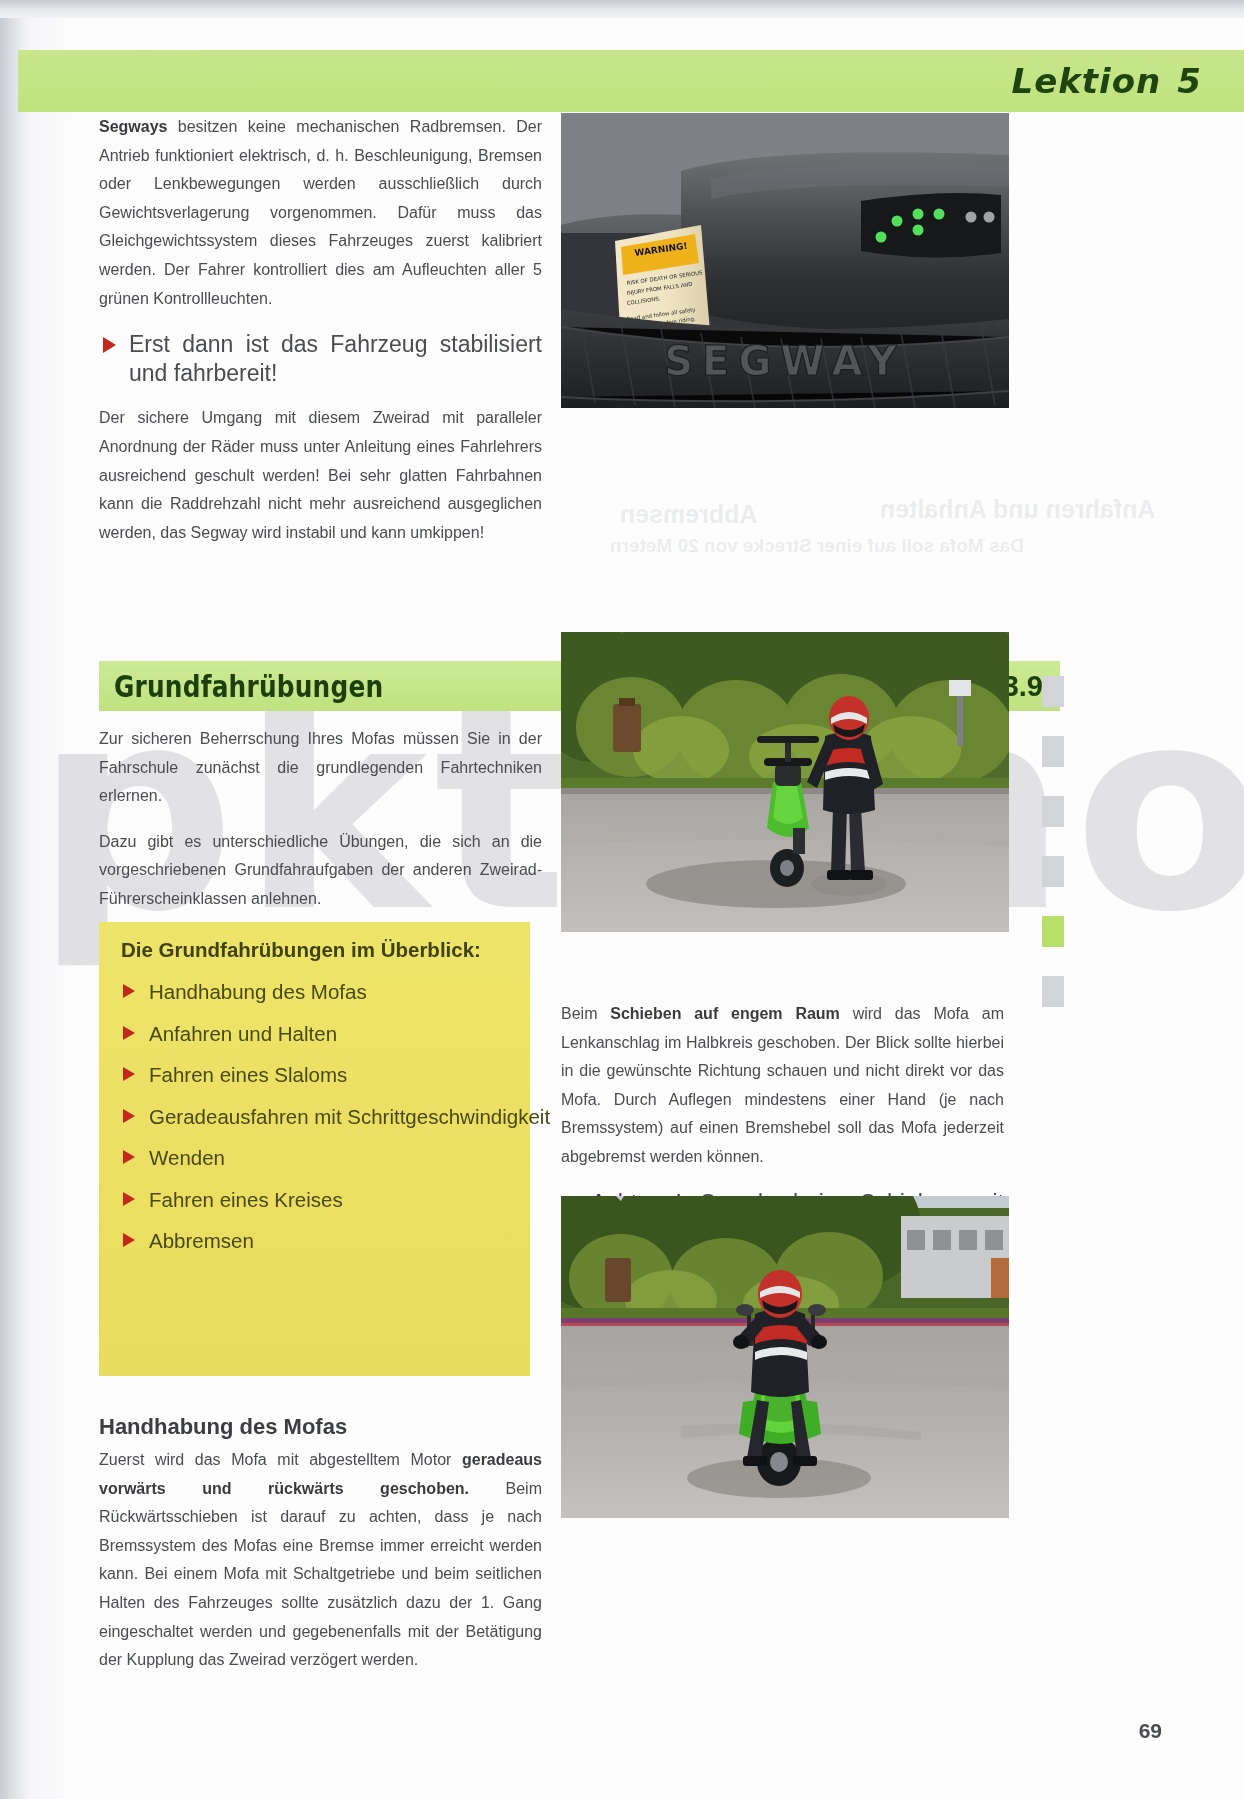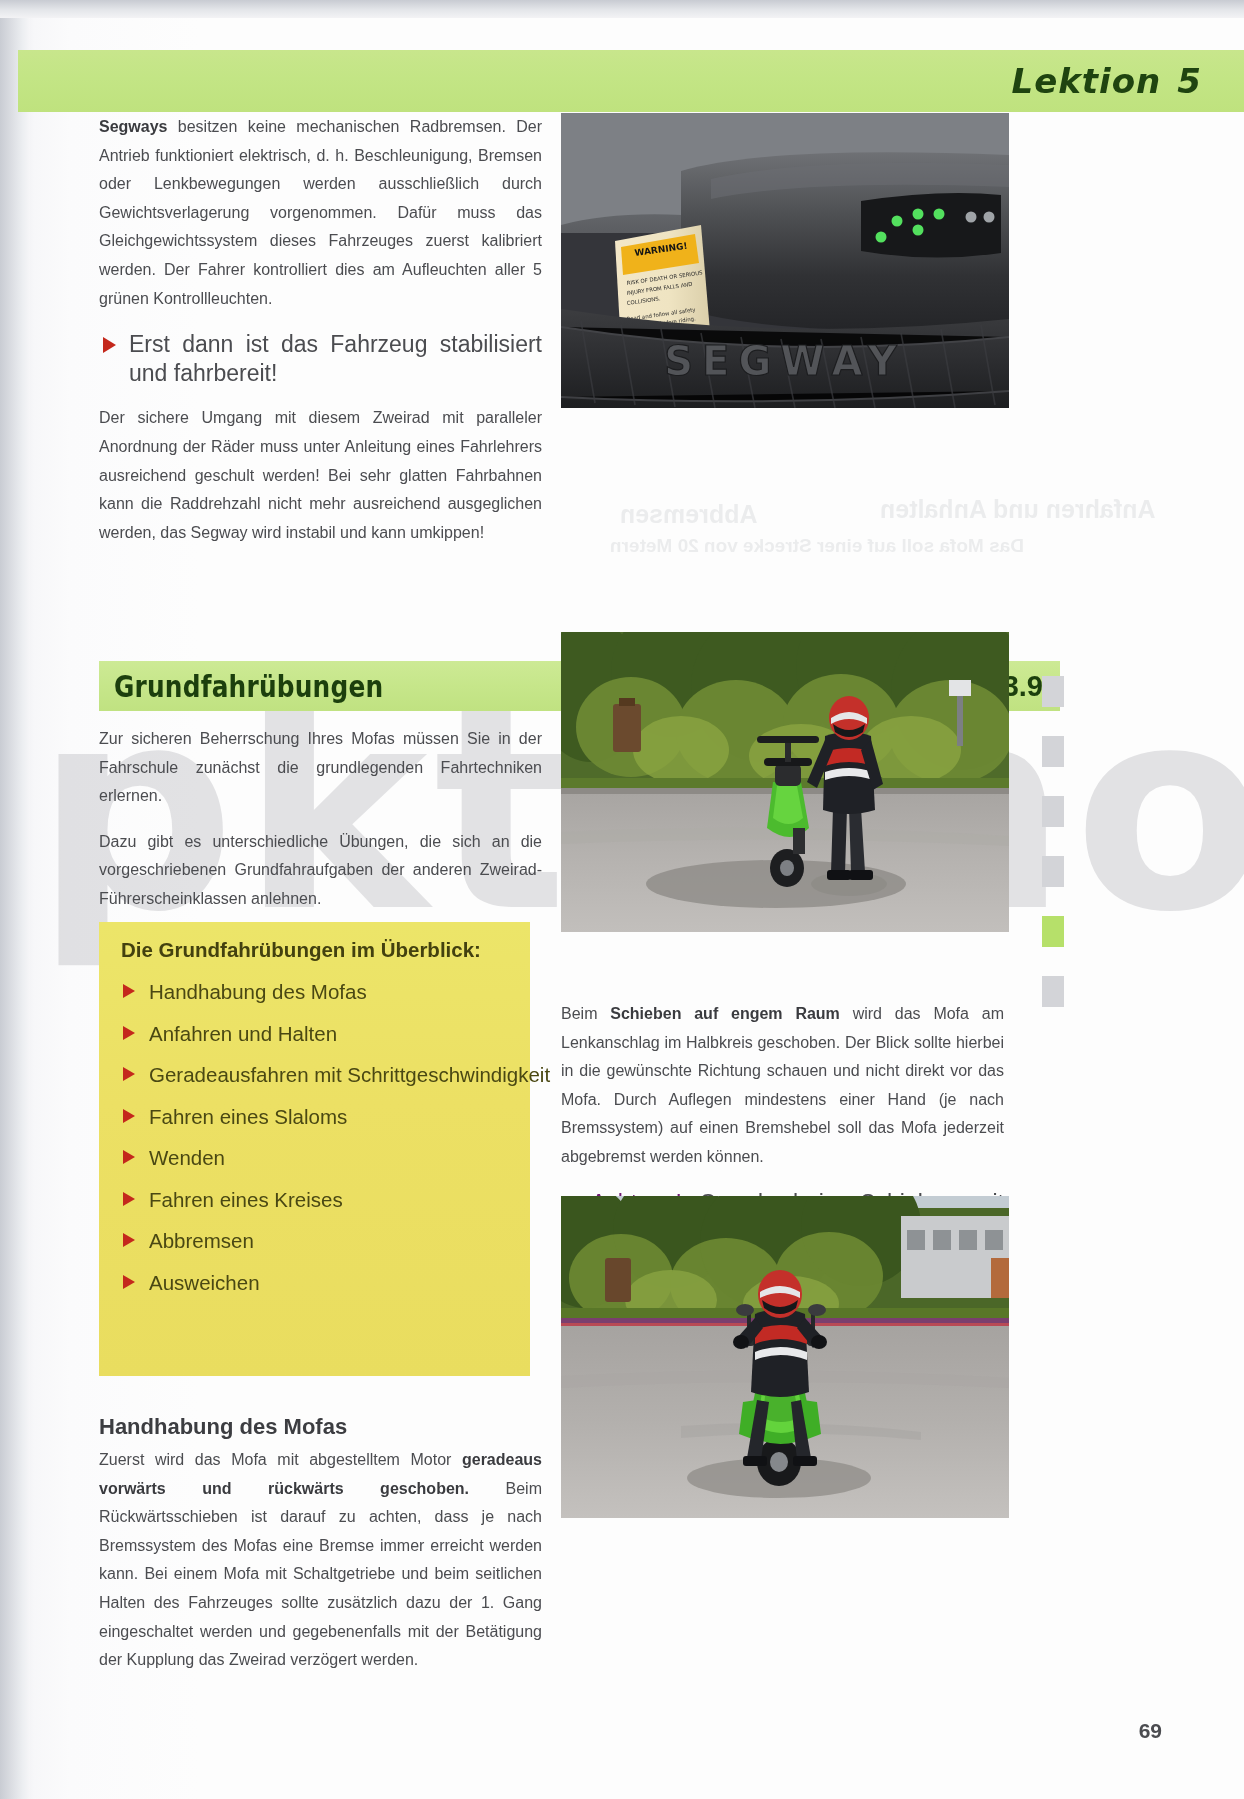--- a/index.html
+++ b/index.html
@@ -357,26 +357,25 @@
 <div class="col-left" style="top:725px;">
   <p class="body">Zur sicheren Beherrschung Ihres Mofas müssen Sie in der Fahrschule zunächst die grundlegenden Fahrtechniken erlernen.</p>
   <p class="body">Dazu gibt es unterschiedliche Übungen, die sich an die vorgeschriebenen Grundfahraufgaben der anderen Zweirad-Führerscheinklassen anlehnen.</p>
 </div>
 
 <div class="yellow-box">
   <div class="yb-title">Die Grundfahrübungen im Überblick:</div>
   <div class="yb-list">
     <div class="yb-item"><span class="tri"></span><span>Handhabung des Mofas</span></div>
     <div class="yb-item"><span class="tri"></span><span>Anfahren und Halten</span></div>
+    <div class="yb-item"><span class="tri"></span><span>Fahren eines Slaloms</span></div>
     <div class="yb-item"><span class="tri"></span><span>Geradeausfahren mit Schrittgeschwindigkeit</span></div>
-    <div class="yb-item"><span class="tri"></span><span>Fahren eines Slaloms</span></div>
     <div class="yb-item"><span class="tri"></span><span>Wenden</span></div>
     <div class="yb-item"><span class="tri"></span><span>Fahren eines Kreises</span></div>
     <div class="yb-item"><span class="tri"></span><span>Abbremsen</span></div>
-    <div class="yb-item"><span class="tri"></span><span>Ausweichen</span></div>
   </div>
 </div>
 
 <div class="col-right" style="top:952px;margin-top:48px;">
   <p class="body"><span>Beim </span><b>Schieben auf engem Raum</b><span> wird das Mofa am Lenkanschlag im Halbkreis geschoben. Der Blick sollte hierbei in die gewünschte Richtung schauen und nicht direkt vor das Mofa. Durch Auflegen mindestens einer Hand (je nach Bremssystem) auf einen Bremshebel soll das Mofa jederzeit abgebremst werden können.</span></p>
 
   <div class="bullet">
     <span class="tri"></span>
     <b>Achtung!</b><span> Gerade beim Schieben mit linkem Lenkanschlag besteht Kippgefahr!</span>
   </div>

